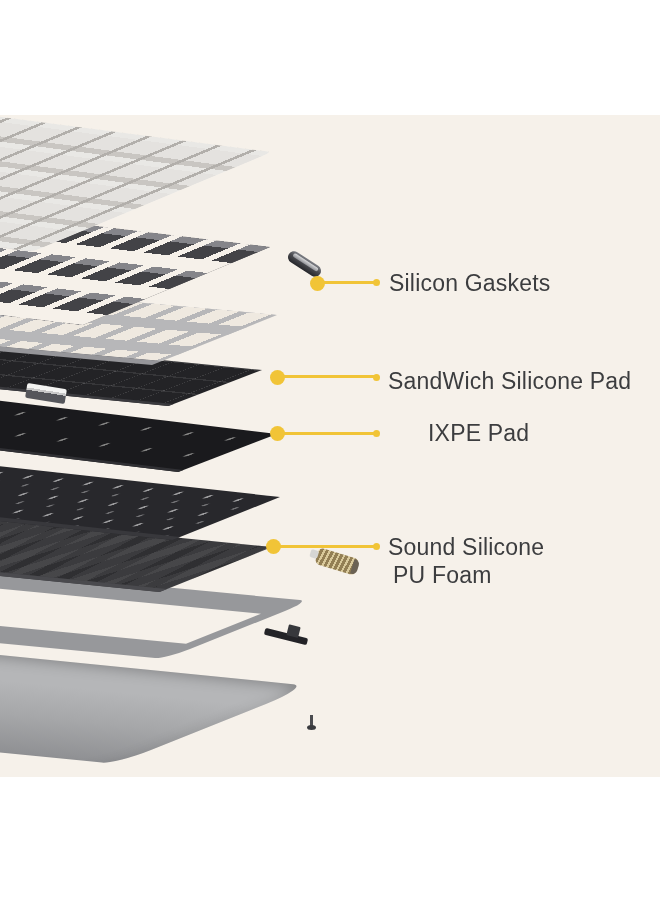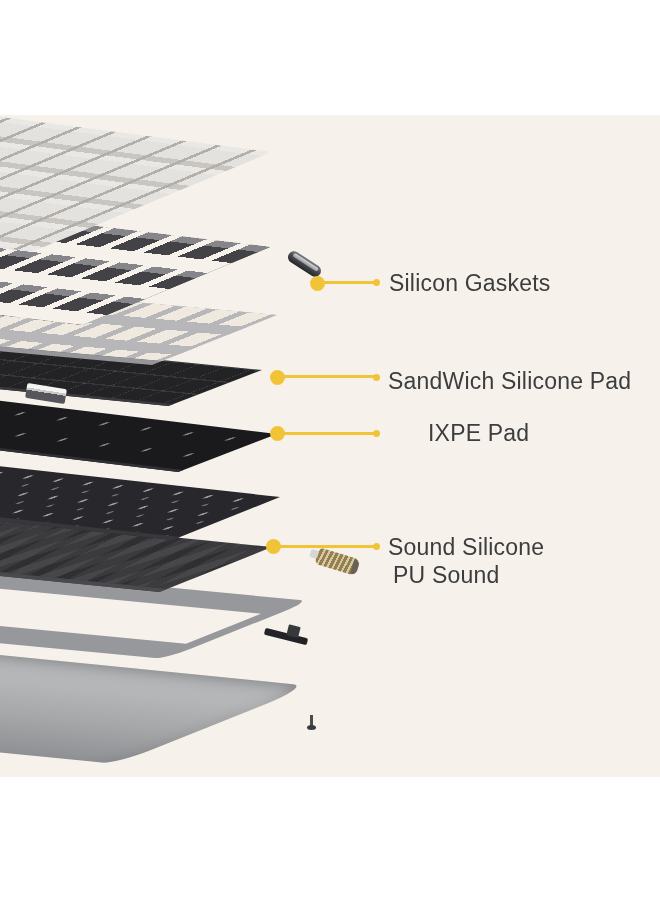--- a/index.html
+++ b/index.html
@@ -163,15 +163,15 @@
   <div class="dot-big c3-dot"></div>
   <div class="lead c3-line"></div>
   <div class="dot-sm c3-sd"></div>
   <div class="lbl c3-lbl">IXPE Pad</div>
 
   <div class="dot-big c4-dot"></div>
   <div class="lead c4-line"></div>
   <div class="dot-sm c4-sd"></div>
   <div class="lbl c4-lbl">
     <span class="ln1">Sound Silicone</span>
-    <span class="ln2">PU Sound</span>
+    <span class="ln2">PU Foam</span>
   </div>
 </div>
 
 </body></html>

